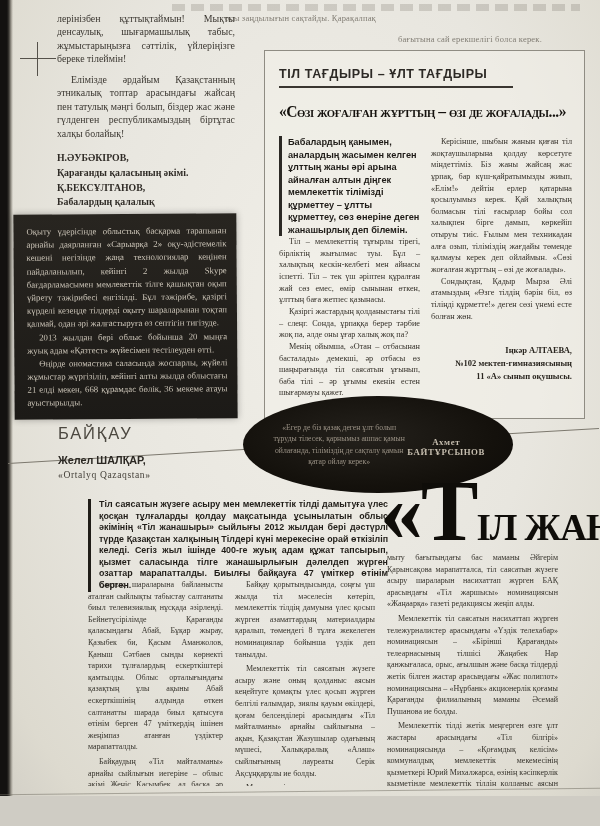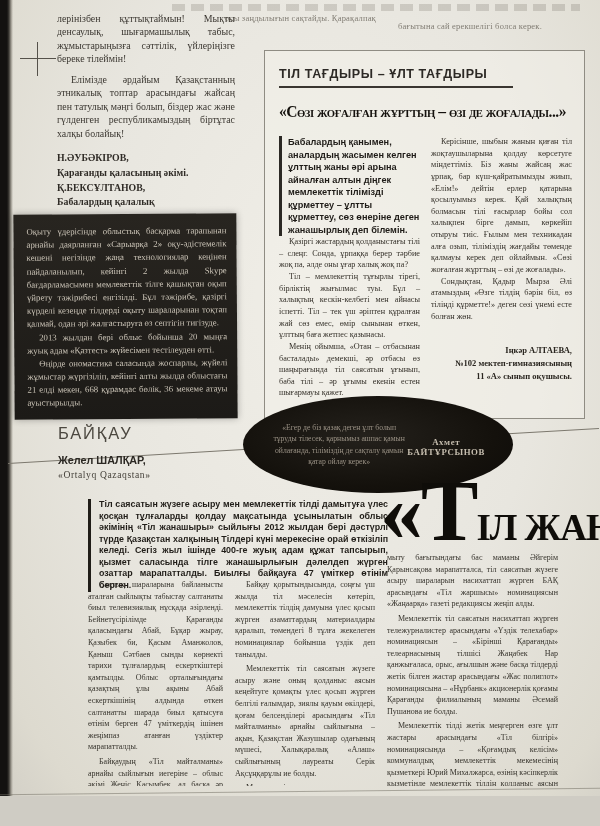--- a/index.html
+++ b/index.html
@@ -13,21 +13,21 @@
     background:linear-gradient(90deg,#131110 0 7px,#3e3b36 9px,#9b978d 11px,rgba(155,151,141,0) 13px);}
   .cross{left:20px;top:42px;width:36px;height:34px;}
   .cross:before{content:"";position:absolute;left:0;top:16px;width:36px;height:1px;background:#55514a;}
   .cross:after{content:"";position:absolute;left:17px;top:0;width:1px;height:34px;background:#55514a;}
 
   .ghost-row{left:172px;top:4px;width:408px;height:7px;
     background:repeating-linear-gradient(90deg,rgba(96,90,80,.30) 0 13px,rgba(96,90,80,0) 13px 19px);
     filter:blur(.7px);opacity:.7;}
   .overprint{font-size:8.5px;color:rgba(88,82,72,.72);letter-spacing:.2px;}
   .overprint-left{left:225px;top:13px;width:185px;}
-  .overprint-right{left:398px;top:21px;width:180px;}
+  .overprint-right{left:398px;top:34px;width:180px;}
 
   
   .greeting{left:57px;top:12px;width:178px;font-size:9.9px;line-height:1.36;color:#3b3731;text-align:justify;}
   .greeting p{margin:0;}
   .greeting p + p{margin-top:7px;text-indent:14px;}
   .signature{margin-top:11px;font-weight:bold;font-size:9.8px;line-height:1.5;text-align:left;color:#2f2b26;}
 
   
   .article-box{left:264px;top:50px;width:321px;height:369px;border:1px solid #8f8c83;
     padding:13px 12px 0 14px;background:rgba(243,241,234,.55);}
@@ -108,22 +108,22 @@
       <div>мәслихатының хатшысы.</div>
     </div>
   </section>
 
   <section class="abs article-box">
     <div class="kicker">ТІЛ ТАҒДЫРЫ – ҰЛТ ТАҒДЫРЫ</div>
     <h1 class="headline">«Сөзі жоғалған жұрттың – өзі де жоғалады...»</h1>
     <div class="article-cols">
       <div class="acol">
         <p class="lede1">Бабалардың қанымен, аналардың жасымен келген ұлттың жаны әрі арына айналған алтын діңгек мемлекеттік тілімізді құрметтеу – ұлтты құрметтеу, сөз өнеріне деген жанашырлық деп білемін.</p>
+        <p>Тіл – мемлекеттің тұғырлы тірегі, бірліктің жығылмас туы. Бұл – халықтың кескін-келбеті мен айнасы іспетті. Тіл – тек үш әріптен құралған жай сөз емес, өмір сынынан өткен, ұлттың баға жетпес қазынасы.</p>
         <p>Қазіргі жастардың қолданыстағы тілі – слеңг. Сонда, ұрпаққа берер тәрбие жоқ па, әлде оны ұғар халық жоқ па?</p>
-        <p>Тіл – мемлекеттің тұғырлы тірегі, бірліктің жығылмас туы. Бұл – халықтың кескін-келбеті мен айнасы іспетті. Тіл – тек үш әріптен құралған жай сөз емес, өмір сынынан өткен, ұлттың баға жетпес қазынасы.</p>
         <p>Менің ойымша, «Отан – отбасынан басталады» демекші, әр отбасы өз шаңырағында тіл саясатын ұғынып, баба тілі – әр ұғымы екенін естен шығармауы қажет.</p>
       </div>
       <div class="acol">
         <p>Керісінше, шыбын жанын қиған тіл жоқтаушыларына қолдау көрсетуге міндеттіміз. Біз жаны жайсаң жас ұрпақ, бар күш-қайратымызды жиып, «Елім!» дейтін ерлер қатарына қосылуымыз керек. Қай халықтың болмасын тілі ғасырлар бойы сол халықпен бірге дамып, көркейіп отыруы тиіс. Ғылым мен техникадан алға озып, тіліміздің жағдайы төменде қалмауы керек деп ойлаймын. «Сөзі жоғалған жұрттың – өзі де жоғалады».</p>
         <p>Сондықтан, Қадыр Мырза Әлі атамыздың «Өзге тілдің бәрін біл, өз тіліңді құрметте!» деген сөзі үнемі есте болған жөн.</p>
         <div class="byline1">
           <div>Іңкәр АЛТАЕВА,</div>
           <div>№102 мектеп-гимназиясының</div>
           <div>11 «А» сынып оқушысы.</div>
         </div>

